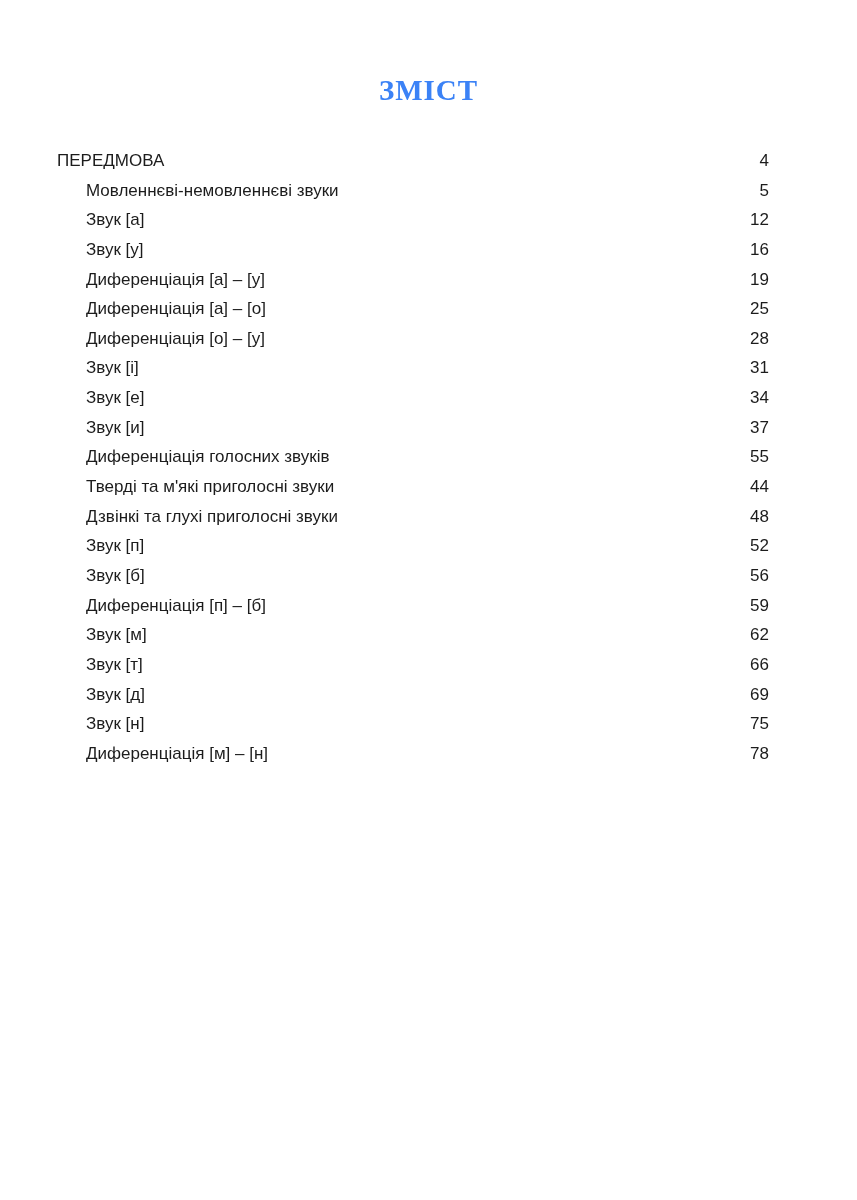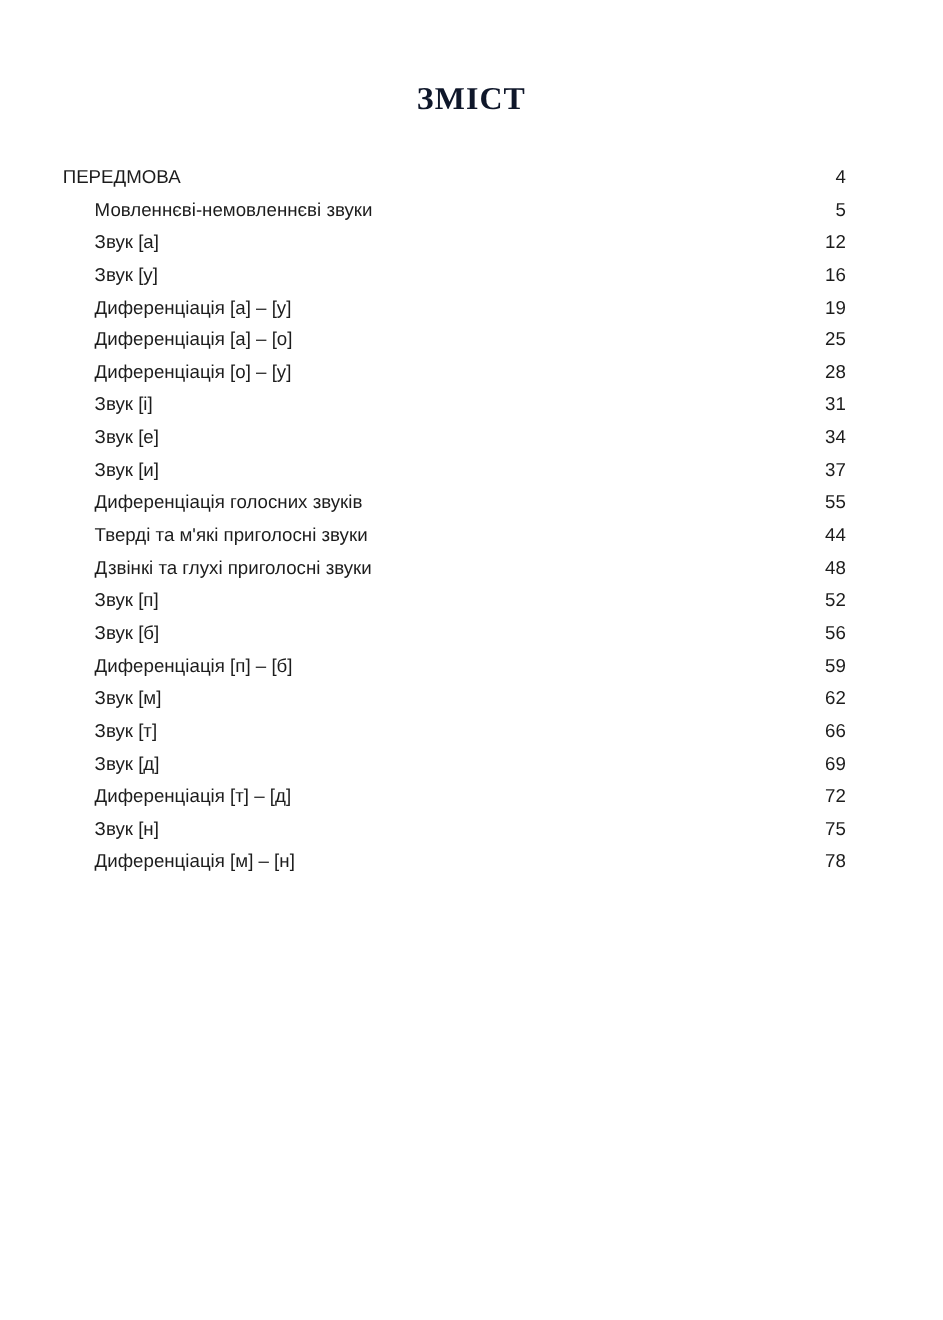--- a/index.html
+++ b/index.html
@@ -20,21 +20,21 @@
     position: absolute;
     top: 74px;
     left: 0;
     width: 100%;
     margin: 0;
     text-align: center;
     font-family: "Liberation Serif", "DejaVu Serif", serif;
     font-weight: 700;
     font-size: 29px;
     letter-spacing: 1px;
-    color: #0f172a;
+    color: #3b82f6;
   }
   .toc {
     position: absolute;
     top: 151px;
     left: 57px;
     width: 712px; 
   }
   .toc-row {
     display: flex;
     justify-content: space-between;
@@ -151,24 +151,20 @@
   <div class="toc-row indent">
     <span class="label">Звук [т]</span>
     <span class="pagenum">66</span>
   </div>
 
   <div class="toc-row indent">
     <span class="label">Звук [д]</span>
     <span class="pagenum">69</span>
   </div>
 
-  <div class="toc-row indent">
-    <span class="label">Диференціація [т] – [д]</span>
-    <span class="pagenum">72</span>
-  </div>
 
   <div class="toc-row indent">
     <span class="label">Звук [н]</span>
     <span class="pagenum">75</span>
   </div>
 
   <div class="toc-row indent">
     <span class="label">Диференціація [м] – [н]</span>
     <span class="pagenum">78</span>
   </div>

